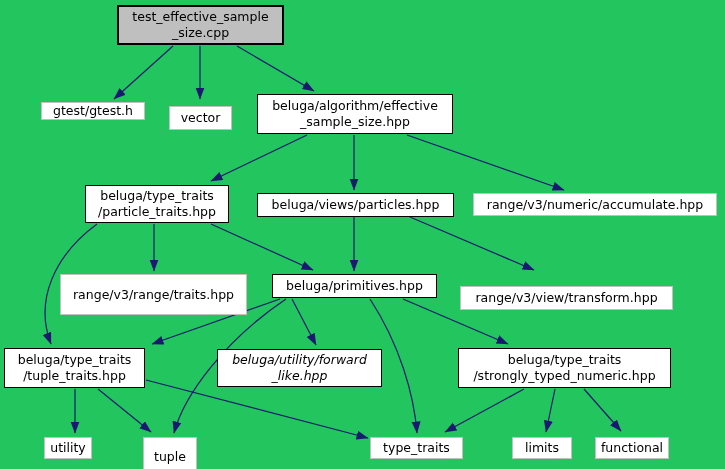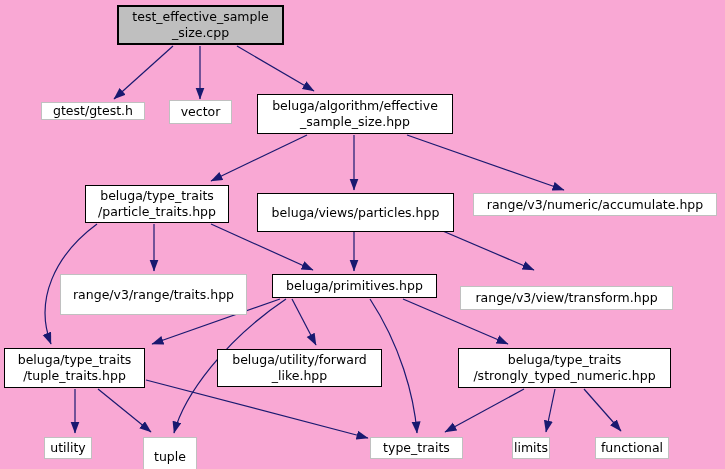--- a/index.html
+++ b/index.html
@@ -1,17 +1,17 @@
 <!DOCTYPE html>
 <html><head>
 <meta charset="utf-8">
 <style>
   html,body { margin:0; padding:0; background:#ffffff; }
   #graph {
-    position:relative; width:725px; height:469px; background:#f9a8d4;
+    position:relative; width:725px; height:469px; background:#22c55e;
     font-family:"DejaVu Sans","Liberation Sans",sans-serif;
   }
   #edge-layer { position:absolute; left:0; top:0; width:725px; height:469px; }
   .node {
     position:absolute; box-sizing:border-box;
     display:flex; align-items:center; justify-content:center;
     text-align:center; white-space:pre-line;
     font-size:12.5px; line-height:16px; color:#000000;
     background:#ffffff; border:1px solid #000000;
   }
@@ -51,35 +51,35 @@
         <path d="M146,380 L368,438" class="edge" stroke="#191970" marker-end="url(#arrow)"></path>
         <path d="M524,389 L445,432" class="edge" stroke="#191970" marker-end="url(#arrow)"></path>
         <path d="M555,389 L546,432" class="edge" stroke="#191970" marker-end="url(#arrow)"></path>
         <path d="M584,389 L621,431" class="edge" stroke="#191970" marker-end="url(#arrow)"></path>
       </g>
   </svg>
   <div id="nodes">
       <div class="node current" style="left: 117px; top: 5px; width: 167px; height: 40px;"><span>test_effective_sample
 _size.cpp</span></div>
       <div class="node external" style="left: 41px; top: 102px; width: 104px; height: 18px;"><span>gtest/gtest.h</span></div>
-      <div class="node external" style="left: 169px; top: 100px; width: 63px; height: 24px;"><span>vector</span></div>
+      <div class="node external" style="left: 169px; top: 106px; width: 63px; height: 24px;"><span>vector</span></div>
       <div class="node internal" style="left: 257px; top: 94px; width: 196px; height: 40px;"><span>beluga/algorithm/effective
 _sample_size.hpp</span></div>
       <div class="node internal" style="left: 85px; top: 185px; width: 144px; height: 38px;"><span>beluga/type_traits
 /particle_traits.hpp</span></div>
-      <div class="node internal" style="left: 257px; top: 193px; width: 197px; height: 39px;"><span>beluga/views/particles.hpp</span></div>
+      <div class="node internal" style="left: 257px; top: 193px; width: 197px; height: 24px;"><span>beluga/views/particles.hpp</span></div>
       <div class="node external" style="left: 473px; top: 193px; width: 244px; height: 23px;"><span>range/v3/numeric/accumulate.hpp</span></div>
       <div class="node external" style="left: 60px; top: 274px; width: 187px; height: 41px;"><span>range/v3/range/traits.hpp</span></div>
       <div class="node internal" style="left: 272px; top: 274px; width: 165px; height: 24px;"><span>beluga/primitives.hpp</span></div>
       <div class="node external" style="left: 460px; top: 274px; width: 213px; height: 24px; margin-top: 12px;"><span>range/v3/view/transform.hpp</span></div>
       <div class="node internal" style="left: 4px; top: 348px; width: 141px; height: 40px;"><span>beluga/type_traits
 /tuple_traits.hpp</span></div>
-      <div class="node internal" style="left: 217px; top: 349px; width: 165px; height: 38px;"><span>beluga/utility/forward
+      <div class="node internal" style="left: 217px; top: 349px; width: 165px; height: 38px; font-style: italic;"><span>beluga/utility/forward
 _like.hpp</span></div>
       <div class="node internal" style="left: 458px; top: 348px; width: 213px; height: 40px;"><span>beluga/type_traits
 /strongly_typed_numeric.hpp</span></div>
       <div class="node external" style="left: 44px; top: 437px; width: 48px; height: 22px;"><span>utility</span></div>
       <div class="node external" style="left: 143px; top: 437px; width: 54px; height: 39px;"><span>tuple</span></div>
       <div class="node external" style="left: 370px; top: 437px; width: 93px; height: 22px;"><span>type_traits</span></div>
-      <div class="node external" style="left: 512px; top: 437px; width: 38px; height: 22px;"><span>limits</span></div>
+      <div class="node external" style="left: 512px; top: 437px; width: 60px; height: 22px;"><span>limits</span></div>
       <div class="node external" style="left: 595px; top: 437px; width: 74px; height: 22px;"><span>functional</span></div>
     </div>
 </div>
 
 </body></html>

